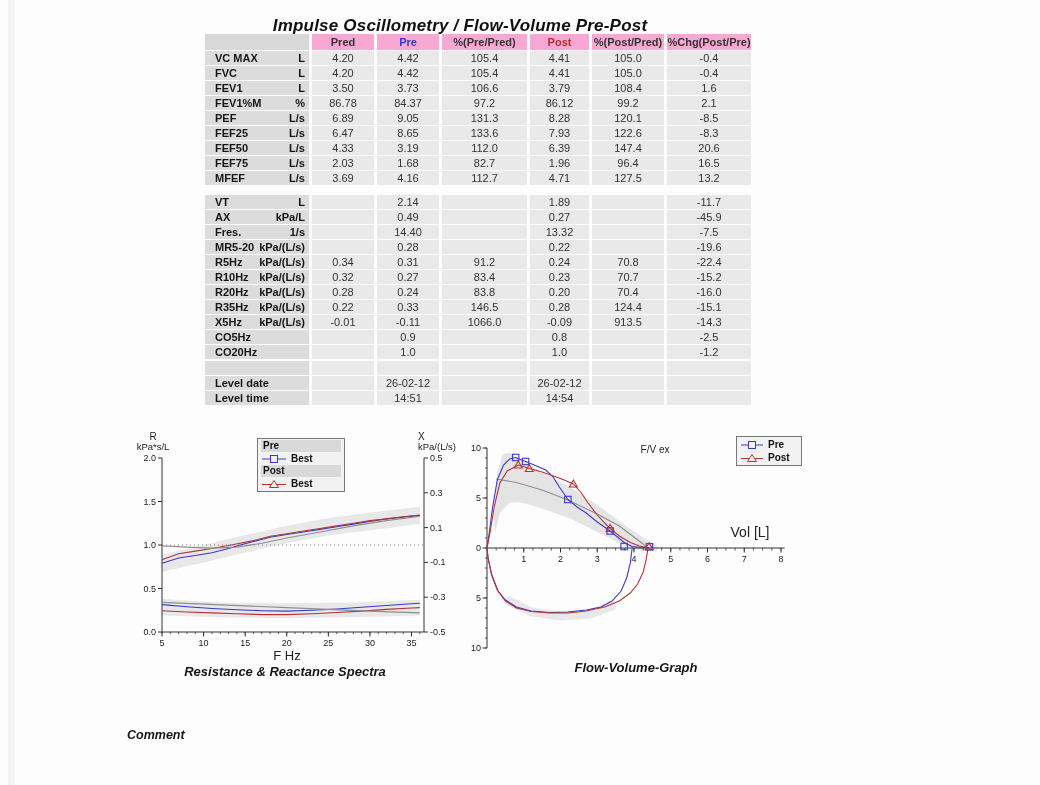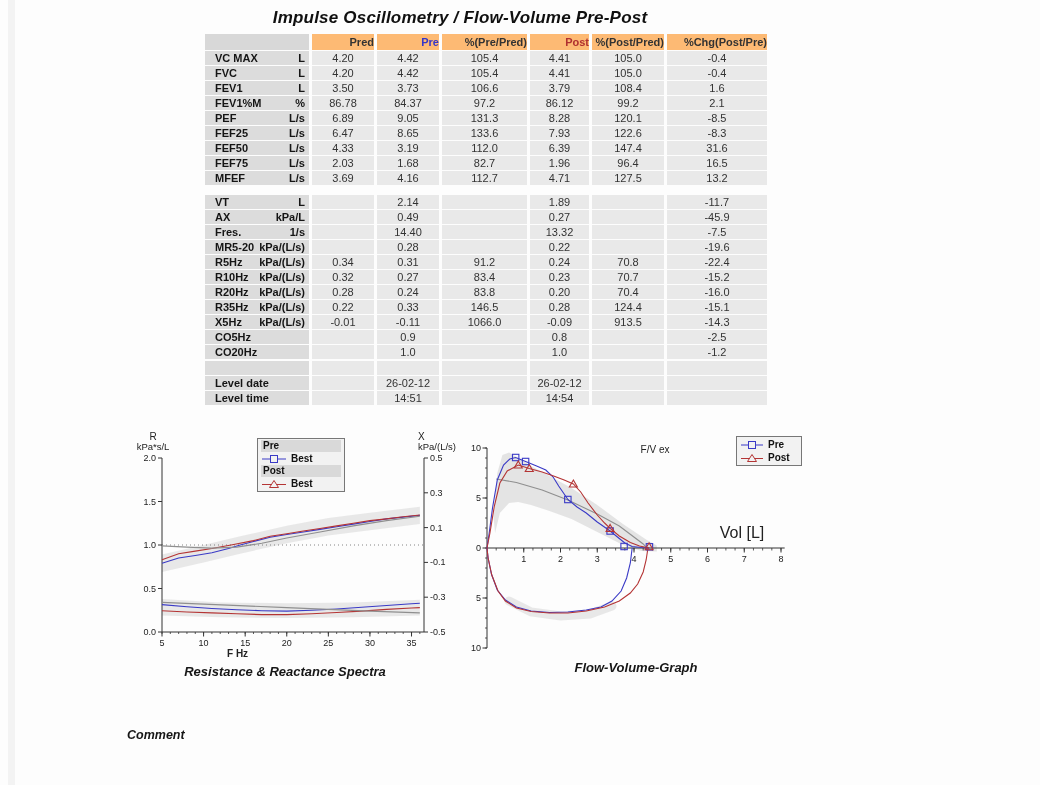--- a/index.html
+++ b/index.html
@@ -1,48 +1,48 @@
 <!DOCTYPE html>
 <html><head>
 <meta charset="utf-8">
 <style>
   html,body{margin:0;padding:0;background:#fff;}
   .page{position:relative;width:1040px;height:785px;background:#fdfdfd;overflow:hidden;
         font-family:"Liberation Sans",sans-serif;color:#1a1a1a;border-bottom:2px solid #ececec;}
   .scan-strip{position:absolute;left:8px;top:0;width:7px;height:100%;background:#f3f3f3;}
-  .title{position:absolute;left:180px;top:8px;width:560px;text-align:center;
+  .title{position:absolute;left:180px;top:16px;width:560px;text-align:center;
          font-size:17px;font-weight:bold;font-style:italic;letter-spacing:.2px;color:#101010;}
   
   .rtable{position:absolute;left:205px;top:34px;width:566px;}
   .trow{display:flex;gap:3px;height:14px;line-height:14px;margin-bottom:1px;font-size:11px;}
   .thead{height:16px;line-height:16px;font-weight:bold;}
-  .thead .c{background:#fdba74;text-align:right;}
+  .thead .c{background:#f9a8d4;}
   .c{background:#e9e9e9;text-align:center;color:#333;}
   .c.c1{width:104px;}.c.c2{width:62px;}.c.c3{width:62px;}.c.c4{width:85px;}
-  .c.c5{width:59px;}.c.c6{width:72px;}.c.c7{width:100px;}
+  .c.c5{width:59px;}.c.c6{width:72px;}.c.c7{width:84px;}
   .c.p{background:#dcdcdc;display:flex;justify-content:space-between;
        padding:0 4px 0 10px;box-sizing:border-box;font-weight:bold;color:#151515;text-align:left;}
   .thead .c.p{background:#d8d8d8;}
   .hdr-pre{color:#3636c8;}
   .hdr-post{color:#b03030;}
   .tgroup{margin-bottom:10px;}
   .tgroup:nth-child(2){margin-bottom:2px;}
   .tgroup:last-child{margin-bottom:0;}
   
   .chart-wrap{position:absolute;}
   #spectra-wrap{left:118px;top:432px;width:334px;height:238px;}
   #fv-wrap{left:455px;top:428px;width:362px;height:245px;}
   svg{font-family:"Liberation Sans",sans-serif;display:block;}
   .ax-corner{position:absolute;font-size:9.5px;color:#222;text-align:center;line-height:10px;}
   .ax-corner .l1{font-size:10px;}
   #spec-yl{left:4px;top:0;width:62px;}
   #spec-yr{left:300px;top:0;width:56px;text-align:left;}
-  #spec-xlab{position:absolute;left:109px;top:216px;width:120px;font-size:10px;color:#222;font-weight:bold;}
+  #spec-xlab{position:absolute;left:109px;top:216px;width:120px;text-align:center;font-size:13px;color:#222;}
   #fv-anno{position:absolute;left:170px;top:16px;width:60px;text-align:center;font-size:10px;color:#222;}
-  #fv-xlab{position:absolute;left:257px;top:96px;width:60px;text-align:center;font-size:16px;color:#222;}
+  #fv-xlab{position:absolute;left:265px;top:96px;width:60px;text-align:center;font-size:14px;color:#222;}
   .legend{position:absolute;border:1px solid #777;background:#f2f2f2;font-size:10px;color:#111;
           padding:1px 3px;box-sizing:border-box;}
   #spectra-legend{left:139px;top:6px;width:88px;}
   #fv-legend{left:281px;top:8px;width:66px;}
   .lg-header{font-weight:bold;background:#d9d9d9;padding:0 2px;height:12px;line-height:12px;}
   .lg-row{display:flex;align-items:center;gap:4px;height:13px;}
   .lg-row svg{flex:0 0 auto;}
   .lg-row span{font-weight:bold;}
   .chart-title{position:absolute;text-align:center;font-size:13px;font-weight:bold;font-style:italic;color:#161616;}
   #spectra-title{left:118px;top:664px;width:334px;}
@@ -144,21 +144,21 @@
           <div class="trow">
             <div class="c c1 p">
               <span class="pname">FEF50</span>
               <span class="punit">L/s</span>
             </div>
             <div class="c c2">4.33</div>
             <div class="c c3">3.19</div>
             <div class="c c4">112.0</div>
             <div class="c c5">6.39</div>
             <div class="c c6">147.4</div>
-            <div class="c c7">31.6</div>
+            <div class="c c7">20.6</div>
           </div>
           <div class="trow">
             <div class="c c1 p">
               <span class="pname">FEF75</span>
               <span class="punit">L/s</span>
             </div>
             <div class="c c2">2.03</div>
             <div class="c c3">1.68</div>
             <div class="c c4">82.7</div>
             <div class="c c5">1.96</div>

